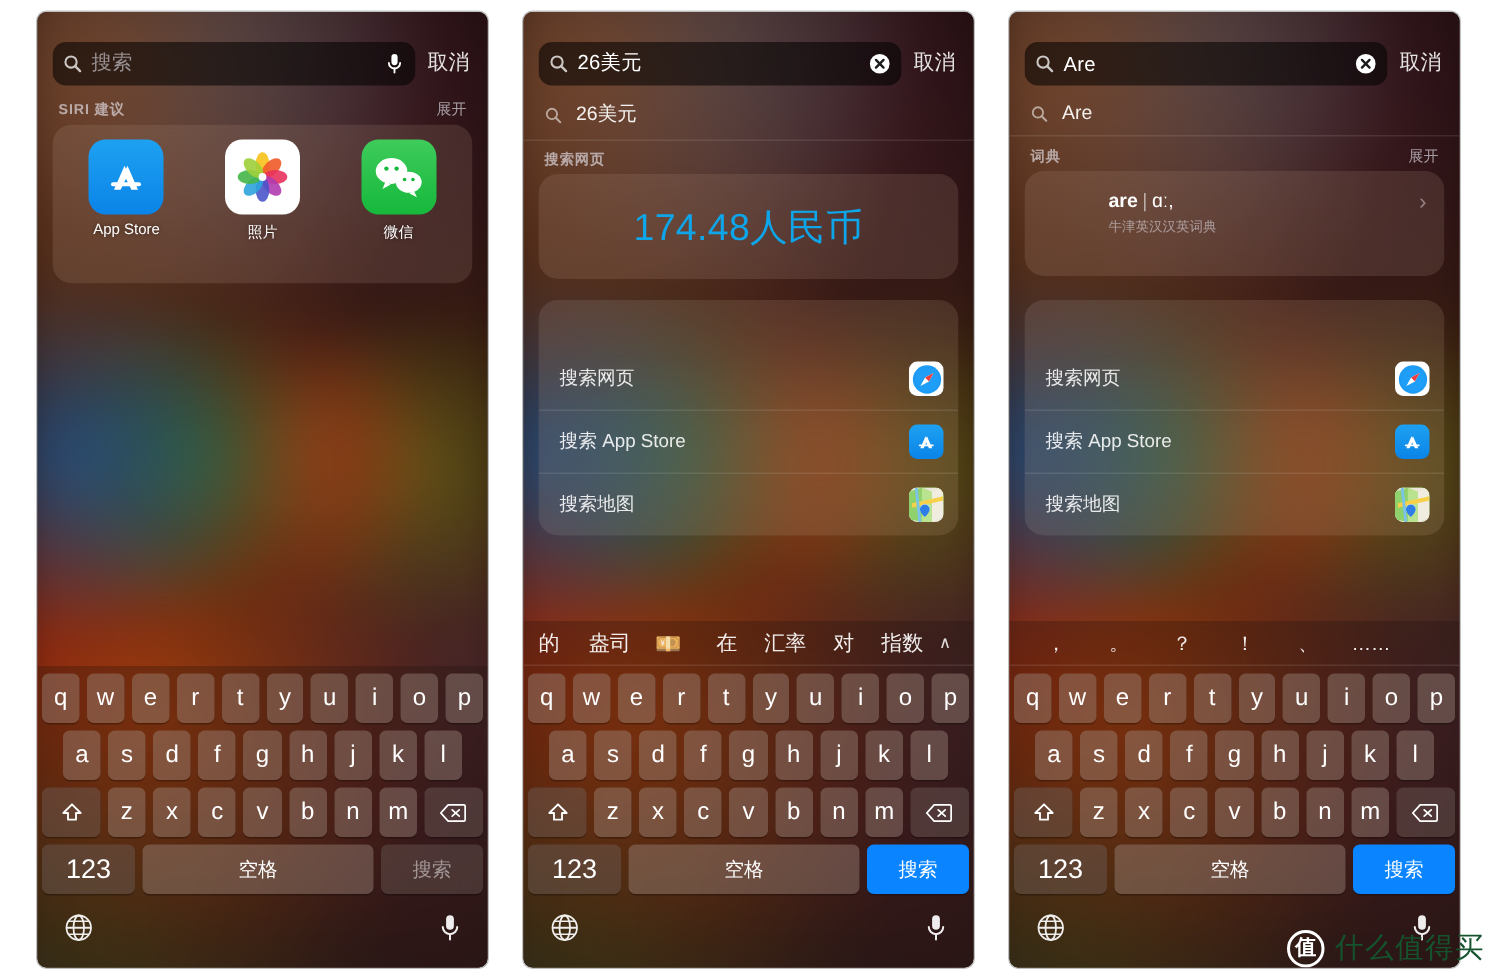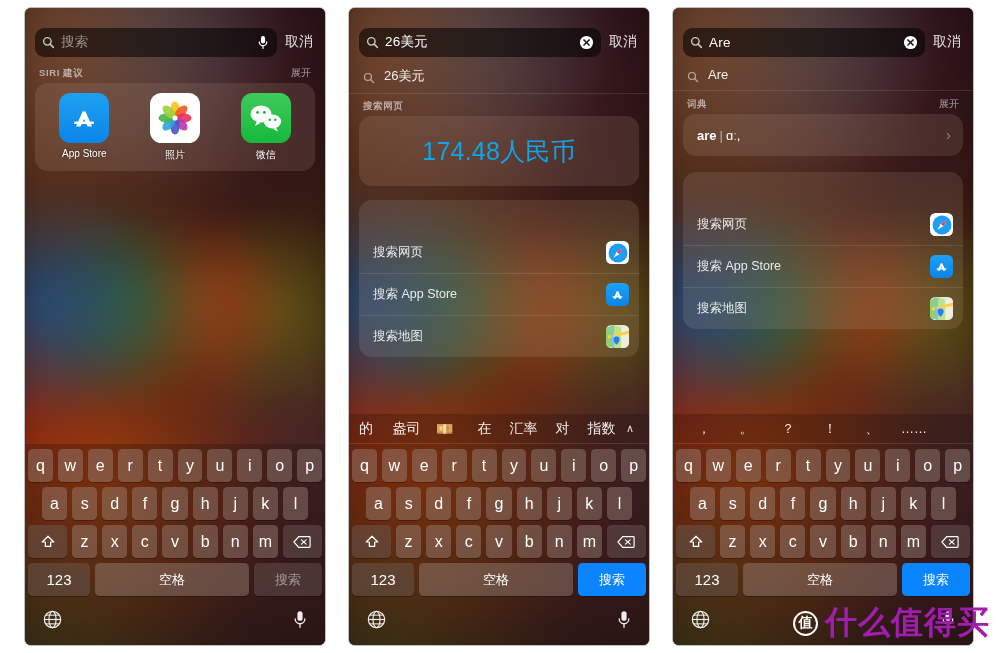--- a/index.html
+++ b/index.html
@@ -91,37 +91,37 @@
   .qrow .tx { font-size: 13px; color: rgba(255,255,255,0.92); }
 
   
   .card {
     margin: 0 10px;
     border-radius: 13px;
     background: rgba(190,160,140,0.17);
     backdrop-filter: blur(18px);
     overflow: hidden;
   }
-  .appgrid { display: flex; padding: 10px 4px 9px 4px; }
+  .appgrid { display: flex; padding: 10px 4px 27px 4px; }
   .app { flex: 1; display: flex; flex-direction: column; align-items: center; gap: 5px; }
   .app .ibox { width: 50px; height: 50px; border-radius: 11.5px; overflow: hidden; position: relative; }
   .app .lbl { font-size: 10px; color: #fff; text-shadow: 0 0 3px rgba(0,0,0,0.5); }
 
   .ico-appstore { background: linear-gradient(180deg,#1ea1f1 0%,#0a84e8 100%); display:flex;align-items:center;justify-content:center;}
   .ico-wechat { background: linear-gradient(180deg,#3ecb5a 0%,#16b83c 100%); display:flex;align-items:center;justify-content:center;}
   .ico-photos { background: #fff; display:flex;align-items:center;justify-content:center;}
   .ico-settings { background: linear-gradient(180deg,#d5d5d5 0%,#9b9b9b 100%); display:flex;align-items:center;justify-content:center;}
 
   
   .conv { padding: 16px 10px 18px 10px; text-align: center; }
   .conv .from { font-size: 16px; color: rgba(255,255,255,0.72); letter-spacing: 0.3px; }
   .conv .to { font-size: 25px; color: #0ea5e9; font-weight: 500; margin-top: 3px; letter-spacing: 0.2px; }
 
   
-  .dict { display: flex; align-items: flex-end; padding: 12px 12px 13px 14px; }
+  .dict { display: flex; align-items: flex-start; padding: 12px 12px 26px 14px; margin-left: 42px; }
   .dict .main { flex: 1; }
   .dict .w { font-size: 13px; color: #fff; }
   .dict .w b { font-weight: 700; }
   .dict .w .bar { opacity: 0.55; padding: 0 3px; }
   .dict .w .ipa { font-weight: 400; }
   .dict .src { font-size: 9px; color: rgba(235,235,245,0.52); margin-top: 4px; }
   .dict .chev { font-size: 15px; color: rgba(235,235,245,0.45); padding-left: 6px; }
 
   
   .actions { margin-top: 0; }
@@ -157,41 +157,41 @@
     background: rgba(160,140,128,0.42);
     display: flex; align-items: center; justify-content: center;
     font-size: 16px; color: #fff;
     box-shadow: 0 1px 0 rgba(0,0,0,0.28);
     flex: 1 1 0;
   }
   .krow.r2 { padding-left: 17px; padding-right: 17px; }
   .key.wide { flex: 0 0 39px; background: rgba(110,95,88,0.45); }
   .krow.r3 { padding-left: 3px; padding-right: 3px; }
   .krow.r4 { padding: 5px 3px 5px 3px; }
-  .key.num { flex: 0 0 62px; font-size: 15px; background: rgba(110,95,88,0.45); }
+  .key.num { flex: 0 0 62px; font-size: 18px; background: rgba(110,95,88,0.45); }
   .key.space { flex: 1 1 auto; font-size: 13px; }
   .key.go { flex: 0 0 68px; font-size: 13px; }
   .key.go.dim { background: rgba(110,95,88,0.42); color: rgba(255,255,255,0.48); }
   .key.go.active { background: #0a84ff; color: #fff; }
   .botrow { display: flex; align-items: center; justify-content: space-between; padding: 10px 18px 12px 18px; height: 42px; }
   .botrow .g, .botrow .m { opacity: 0.92; }
 
   
   .watermark {
     position: absolute; right: 10px; bottom: 8px;
     display: flex; align-items: center; gap: 7px;
     z-index: 20;
   }
   .watermark .mark {
     width: 25px; height: 25px; border-radius: 50%;
     border: 2px solid #fff; color: #fff;
     display: flex; align-items: center; justify-content: center;
     font-size: 14px; font-weight: 700;
   }
-  .watermark .wt { font-size: 32px; color: #a21caf; font-weight: 700; letter-spacing: 1px; }
+  .watermark .wt { font-size: 19px; color: #14532d; font-weight: 400; letter-spacing: 1px; }
 </style>
 </head>
 <body>
 
 <div id="stage">
 
   <div class="phone">
     <div class="wall"></div>
     <div class="wall-dim"></div>
     <div class="content">
@@ -555,20 +555,21 @@
         <span class="t">词典</span>
         <span class="a">展开</span>
       </div>
 
       <div class="card">
         <div class="dict">
           <div class="main">
             <div class="w">
               <b>are</b><span class="bar">|</span><span class="ipa">ɑː,</span>
             </div>
+            <div class="src">牛津英汉汉英词典</div>
           </div>
           <div class="chev">›</div>
         </div>
       </div>
 
       <div style="height:16px"></div>
 
       <div class="card actions">
         <div class="arow">
           <span class="lbl">搜索网页</span>

